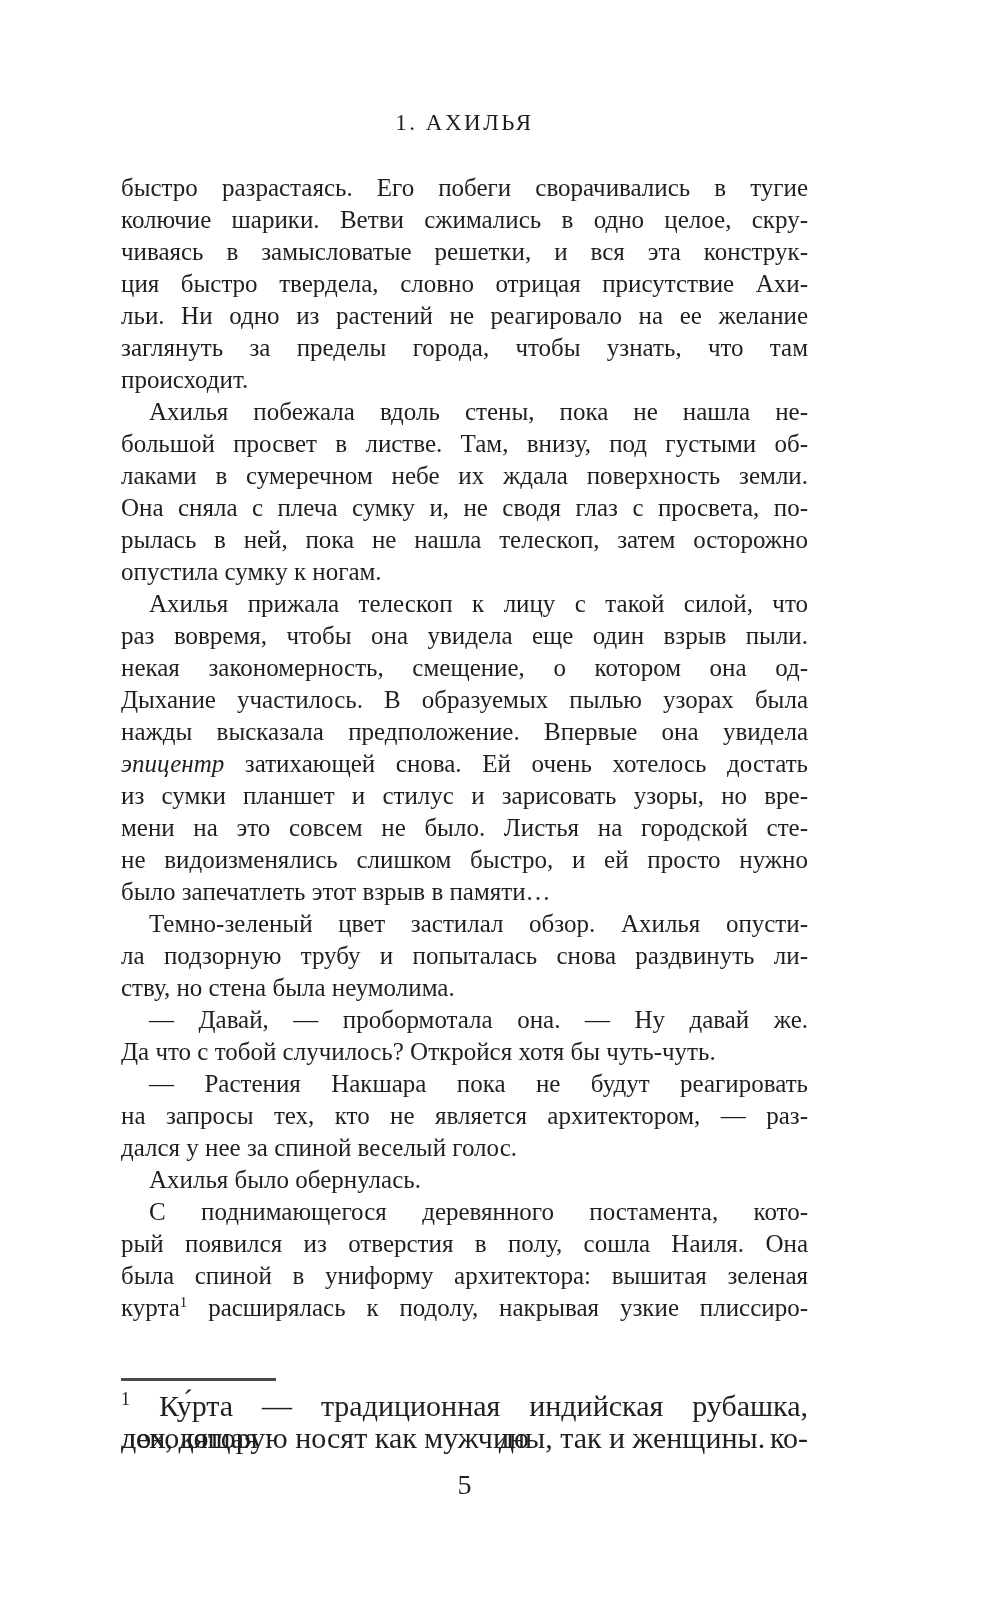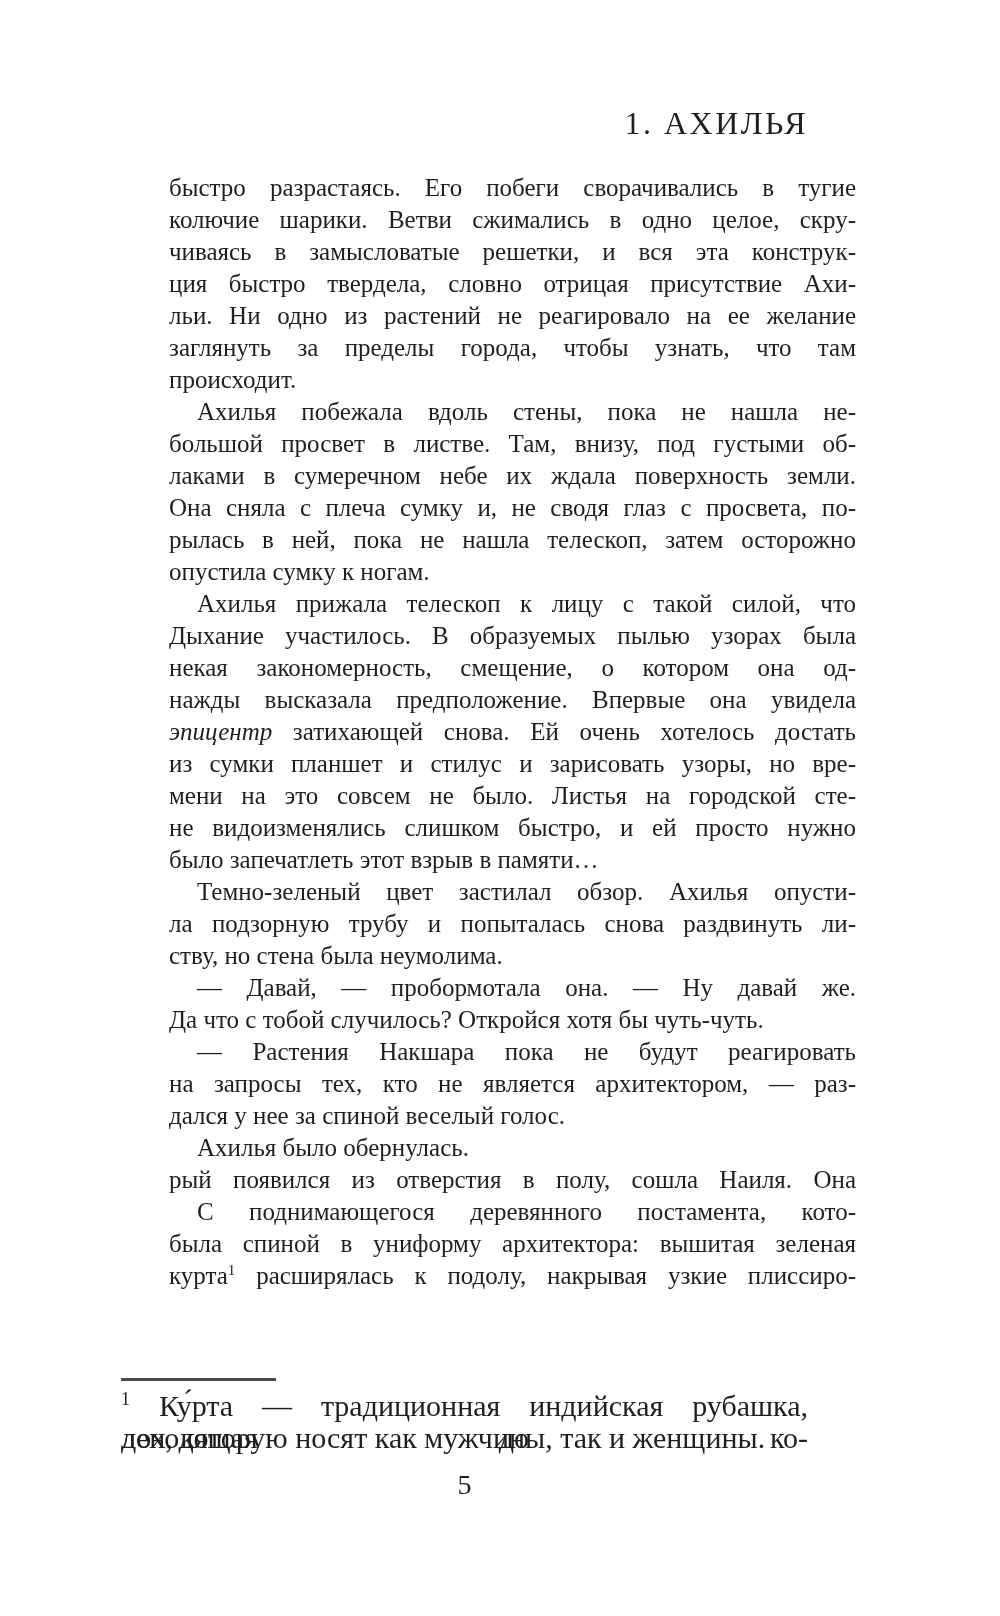--- a/index.html
+++ b/index.html
@@ -7,29 +7,29 @@
     width: 1000px; height: 1616px;
     background: #ffffff;
     position: relative;
     font-family: "Liberation Serif", "DejaVu Serif", serif;
     color: #1f1f1f;
     overflow: hidden;
   }
   .page-title {
     position: absolute;
     left: 121px; top: 106px; width: 687px;
-    text-align: right;
-    font-size: 32px;
+    text-align: center;
+    font-size: 23px;
     letter-spacing: 2.5px;
     line-height: 34px;
     white-space: pre;
   }
   .body-text {
     position: absolute;
-    left: 121px; top: 172px; width: 687px; margin-left: 48px;
+    left: 121px; top: 172px; width: 687px;
   }
   .footnote-rule {
     position: absolute;
     left: 121px; top: 1378px;
     width: 155px; height: 3px;
     background: #4a4a4a;
   }
   .footnote-text {
     position: absolute;
     left: 121px; top: 1390px; width: 687px;
@@ -71,39 +71,40 @@
     <div class="line"><span>льи. Ни одно из растений не реагировало на ее желание</span></div>
     <div class="line"><span>заглянуть за пределы города, чтобы узнать, что там</span></div>
     <div class="line end"><span>происходит.</span></div>
     <div class="line indent"><span>Ахилья побежала вдоль стены, пока не нашла не-</span></div>
     <div class="line"><span>большой просвет в листве. Там, внизу, под густыми об-</span></div>
     <div class="line"><span>лаками в сумеречном небе их ждала поверхность земли.</span></div>
     <div class="line"><span>Она сняла с плеча сумку и, не сводя глаз с просвета, по-</span></div>
     <div class="line"><span>рылась в ней, пока не нашла телескоп, затем осторожно</span></div>
     <div class="line end"><span>опустила сумку к ногам.</span></div>
     <div class="line indent"><span>Ахилья прижала телескоп к лицу с такой силой, что</span></div>
+    <div class="line"><span>раз вовремя, чтобы она увидела еще один взрыв пыли.</span></div>
+    <div class="line"><span>некая закономерность, смещение, о котором она од-</span></div>
     <div class="line"><span>Дыхание участилось. В образуемых пылью узорах была</span></div>
-    <div class="line"><span>некая закономерность, смещение, о котором она од-</span></div>
     <div class="line"><span>нажды высказала предположение. Впервые она увидела</span></div>
     <div class="line"><em>эпицентр</em><span> затихающей снова. Ей очень хотелось достать</span></div>
     <div class="line"><span>из сумки планшет и стилус и зарисовать узоры, но вре-</span></div>
     <div class="line"><span>мени на это совсем не было. Листья на городской сте-</span></div>
     <div class="line"><span>не видоизменялись слишком быстро, и ей просто нужно</span></div>
     <div class="line end"><span>было запечатлеть этот взрыв в памяти…</span></div>
     <div class="line indent"><span>Темно-зеленый цвет застилал обзор. Ахилья опусти-</span></div>
     <div class="line"><span>ла подзорную трубу и попыталась снова раздвинуть ли-</span></div>
     <div class="line end"><span>ству, но стена была неумолима.</span></div>
     <div class="line indent"><span>— Давай, — пробормотала она. — Ну давай же.</span></div>
     <div class="line end"><span>Да что с тобой случилось? Откройся хотя бы чуть-чуть.</span></div>
     <div class="line indent"><span>— Растения Накшара пока не будут реагировать</span></div>
     <div class="line"><span>на запросы тех, кто не является архитектором, — раз-</span></div>
     <div class="line end"><span>дался у нее за спиной веселый голос.</span></div>
     <div class="line indent end"><span>Ахилья было обернулась.</span></div>
+    <div class="line indent"><span>С поднимающегося деревянного постамента, кото-</span></div>
     <div class="line"><span>рый появился из отверстия в полу, сошла Наиля. Она</span></div>
-    <div class="line indent"><span>С поднимающегося деревянного постамента, кото-</span></div>
     <div class="line"><span>была спиной в униформу архитектора: вышитая зеленая</span></div>
     <div class="line"><span>курта</span><sup>1</sup><span> расширялась к подолу, накрывая узкие плиссиро-</span></div>
   </div>
 
 <div class="footnote-rule" style="background: rgb(74, 74, 74);"></div>
 
 <div class="footnote-text">
     <div class="line"><sup>1</sup><span> Ку́рта — традиционная индийская рубашка, доходящая до ко-</span></div>
     <div class="line end"><span>лен, которую носят как мужчины, так и женщины.</span></div>
   </div>

